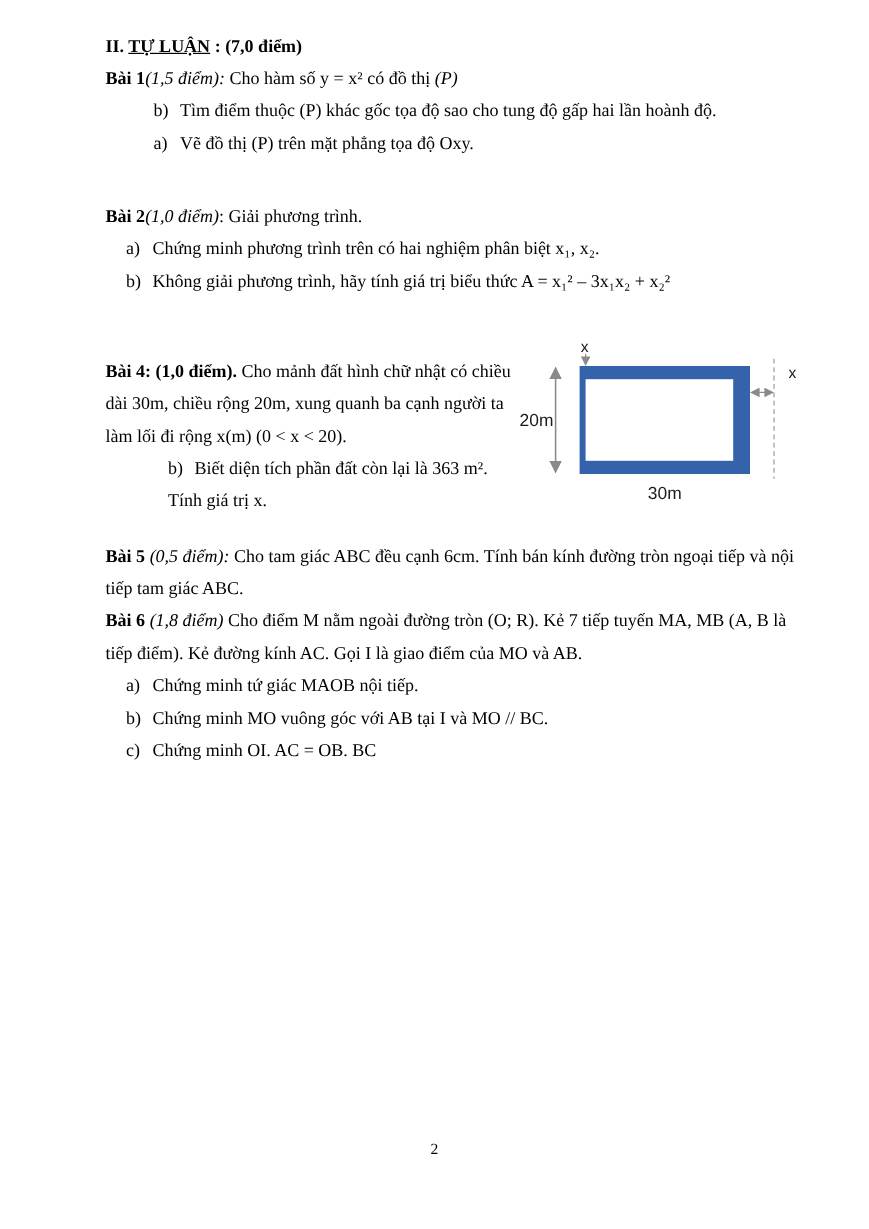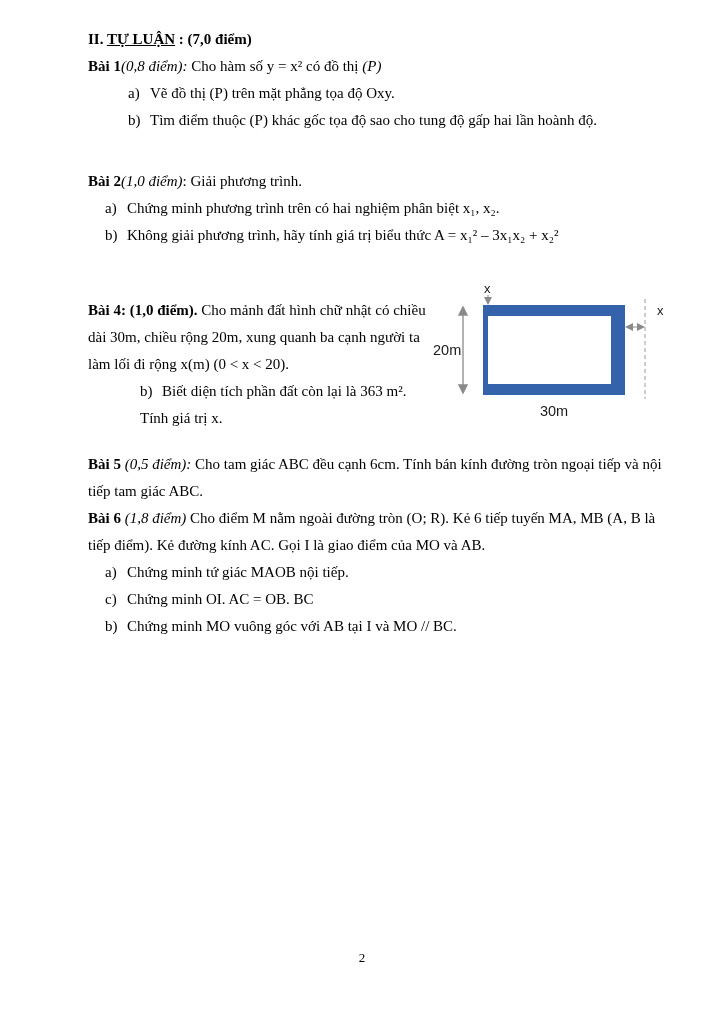--- a/index.html
+++ b/index.html
@@ -42,24 +42,24 @@
   }
 </style>
 </head>
 <body>
 
 <div class="page">
   <div class="content">
 
     <p class="b"><span>II. </span><span class="u">TỰ LUẬN</span><span> : (7,0 điểm)</span></p>
 
-    <p><span class="b">Bài 1</span><span class="i">(0,8 điểm):</span><span> Cho hàm số y = x² có đồ thị </span><span class="i">(P)</span></p>
+    <p><span class="b">Bài 1</span><span class="i">(1,5 điểm):</span><span> Cho hàm số y = x² có đồ thị </span><span class="i">(P)</span></p>
     <div class="ind40">
+      <p><span class="marker">b)</span><span>Tìm điểm thuộc (P) khác gốc tọa độ sao cho tung độ gấp hai lần hoành độ.</span></p>
       <p><span class="marker">a)</span><span>Vẽ đồ thị (P) trên mặt phẳng tọa độ Oxy.</span></p>
-      <p><span class="marker">b)</span><span>Tìm điểm thuộc (P) khác gốc tọa độ sao cho tung độ gấp hai lần hoành độ.</span></p>
     </div>
 
     <p class="mt34"><span class="b">Bài 2</span><span class="i">(1,0 điểm)</span><span>: Giải phương trình.</span></p>
 
     <div class="ind17">
       <p><span class="marker">a)</span><span>Chứng minh phương trình trên có hai nghiệm phân biệt x₁, x₂.</span></p>
       <p><span class="marker">b)</span><span>Không giải phương trình, hãy tính giá trị biểu thức A = x₁² – 3x₁x₂ + x₂²</span></p>
     </div>
 
     <div class="p4-row mt48">
@@ -90,23 +90,23 @@
           <text x="224" y="34" font-size="13" fill="#1a1a1a" class="fig-label-font">x</text>
           <line x1="194" y1="46" x2="210" y2="46" stroke="#8a8a8a" stroke-width="1" marker-start="url(#ah)" marker-end="url(#ah)"></line>
 
           <text x="121" y="135" font-size="14.5" fill="#1a1a1a" text-anchor="middle" class="fig-label-font">30m</text>
         </svg>
       </div>
     </div>
 
     <p class="mt18"><span class="b">Bài 5 </span><span class="i">(0,5 điểm):</span><span> Cho tam giác ABC đều cạnh 6cm. Tính bán kính đường tròn ngoại tiếp và nội tiếp tam giác ABC.</span></p>
 
-    <p><span class="b">Bài 6 </span><span class="i">(1,8 điểm)</span><span> Cho điểm M nằm ngoài đường tròn (O; R). Kẻ 6 tiếp tuyến MA, MB (A, B là tiếp điểm). Kẻ đường kính AC. Gọi I là giao điểm của MO và AB.</span></p>
+    <p><span class="b">Bài 6 </span><span class="i">(1,8 điểm)</span><span> Cho điểm M nằm ngoài đường tròn (O; R). Kẻ 7 tiếp tuyến MA, MB (A, B là tiếp điểm). Kẻ đường kính AC. Gọi I là giao điểm của MO và AB.</span></p>
     <div class="ind17">
       <p><span class="marker">a)</span><span>Chứng minh tứ giác MAOB nội tiếp.</span></p>
+      <p><span class="marker">b)</span><span>Chứng minh MO vuông góc với AB tại I và MO // BC.</span></p>
       <p><span class="marker">c)</span><span>Chứng minh OI. AC = OB. BC</span></p>
-      <p><span class="marker">b)</span><span>Chứng minh MO vuông góc với AB tại I và MO // BC.</span></p>
     </div>
 
   </div>
 
   <div class="page-number">2</div>
 </div>
 
 </body></html>

